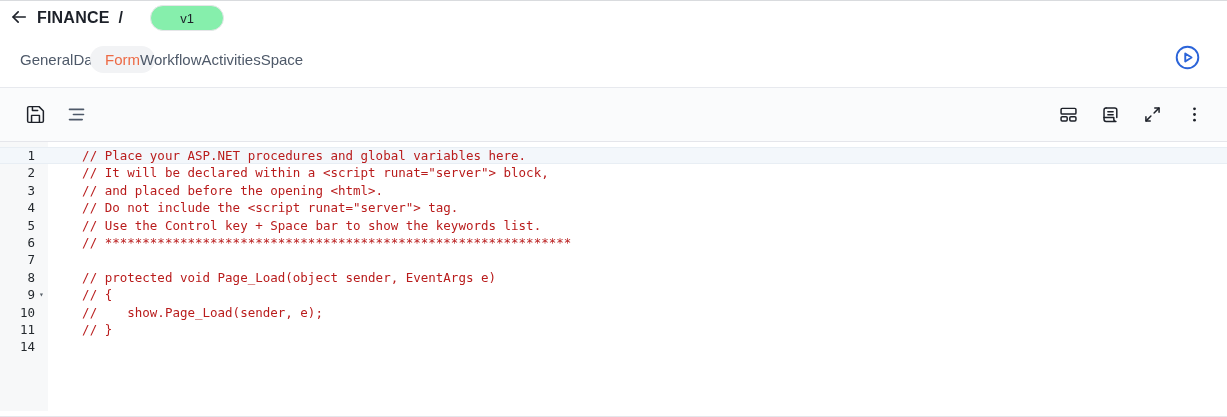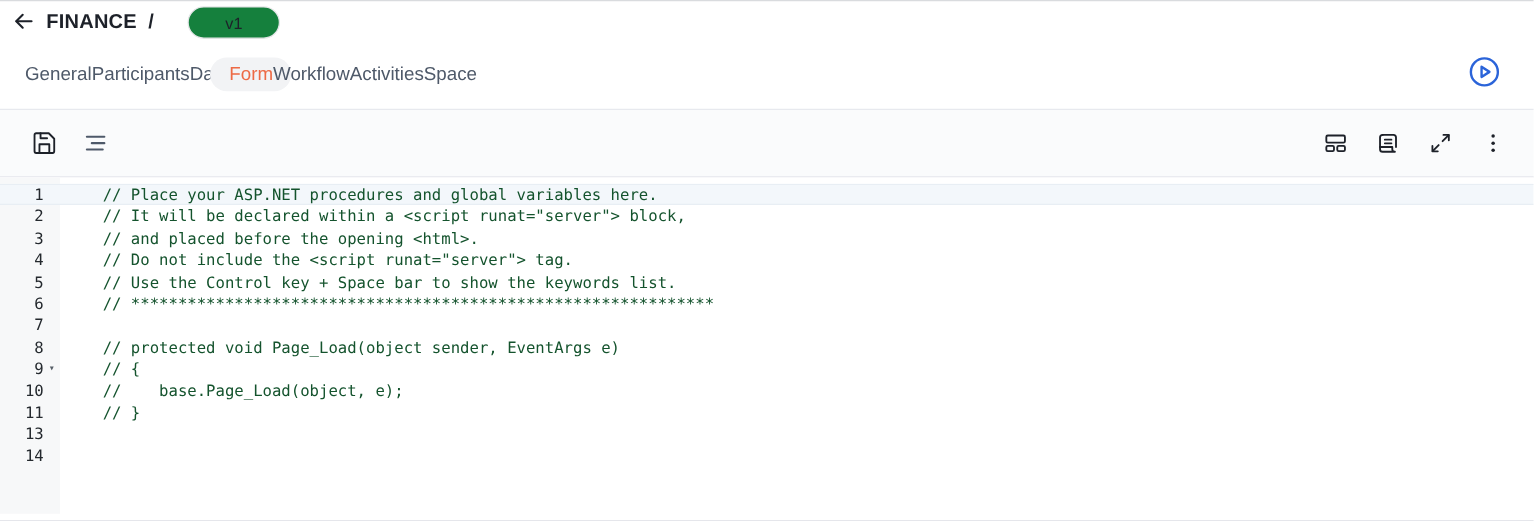--- a/index.html
+++ b/index.html
@@ -7,21 +7,21 @@
               font-family:"Liberation Sans", sans-serif; }
   .page { width:1227px; height:417px; border-top:1px solid #d9dbde; border-bottom:1px solid #e5e6eb; display:flex; flex-direction:column; background:#fff; }
 
   
   .titlebar { height:30px; display:flex; align-items:center; padding:4px 10px 0 8px; flex:0 0 auto; }
   .back-btn { width:22px; height:22px; border:none; background:none; cursor:pointer; display:flex; align-items:center; justify-content:center; }
   .crumb { display:flex; align-items:baseline; gap:9px; margin-left:7px;
            font-size:16px; font-weight:700; color:#1d2129; letter-spacing:.2px; }
   .ver-badge { margin-left:27px; min-width:74px; height:26px; border:1px solid #e5e6e8; border-radius:14px;
                display:flex; align-items:center; justify-content:center; font-size:13px; color:#1d2129;
-               background:#15803d; cursor:pointer; }
+               background:#86efac; cursor:pointer; }
 
   
   .tabbar { height:57px; display:flex; align-items:center; padding:0 26px 0 20px;
             border-bottom:1px solid #e7e9ee; flex:0 0 auto; }
   .tab-list { display:flex; align-items:center; }
   .tab { font-size:15px; color:#4e5969; padding:5px 0; border-radius:16px; cursor:pointer; white-space:nowrap; background:none; border:none; font-family:inherit; }
   .tab.active { color:#ed6a45; background:#f2f3f5; padding:5px 15px; margin:16px -15px; }
   .run-btn { margin-left:auto; width:28px; height:28px; border:none; background:none; cursor:pointer; display:flex; align-items:center; justify-content:center; }
 
   
@@ -35,21 +35,21 @@
   
   .editor { position:relative; flex:1 1 auto; background:#fff; overflow:hidden; }
   .gutter-bg { position:absolute; left:0; top:0; bottom:5px; width:48px; background:#f7f8f9; }
   .lines { position:relative; padding-top:5px; font-family:"DejaVu Sans Mono","Liberation Mono",monospace;
            font-size:12.5px; line-height:17.4px; }
   .line-row { display:flex; height:17.4px; }
   .line-row.active { background:#f3f7fb; box-shadow:0 -1px 0 #e8eef4 inset, 0 1px 0 #e8eef4 inset; }
   .gutter-cell { flex:0 0 48px; display:flex; align-items:center; }
   .ln { flex:1; text-align:right; color:#24292e; }
   .fold { flex:0 0 13px; text-align:center; font-size:8px; color:#586069; line-height:17.4px; cursor:pointer; }
-  .code-cell { flex:1; white-space:pre; color:#14532d; padding-left:4px; cursor:text; }
+  .code-cell { flex:1; white-space:pre; color:#b91c1c; padding-left:4px; cursor:text; }
 </style>
 </head>
 <body>
 
 <div class="page">
 
   <div class="titlebar">
     <button class="back-btn">
       <span>
         <svg width="20" height="20" viewBox="0 0 24 24" fill="none" stroke="#1d2129" stroke-width="2" stroke-linecap="round" stroke-linejoin="round">
@@ -64,23 +64,20 @@
     </div>
     <div class="ver-badge">v1</div>
   </div>
 
   <div class="tabbar">
     <div class="tab-list">
         <button class="tab">
     <span>General</span>
   </button>
         <button class="tab">
-    <span>Participants</span>
-  </button>
-        <button class="tab">
     <span>Data</span>
   </button>
         <button class="tab active">
     <span>Form</span>
   </button>
         <button class="tab">
     <span>Workflow</span>
   </button>
         <button class="tab">
     <span>Activities</span>
@@ -227,39 +224,32 @@
       <span class="ln">9</span>
       <span class="fold">▾</span>
     </div>
     <div class="code-cell">    // {</div>
   </div>
         <div class="line-row">
     <div class="gutter-cell">
       <span class="ln">10</span>
       <span class="fold"></span>
     </div>
-    <div class="code-cell">    //    base.Page_Load(object, e);</div>
+    <div class="code-cell">    //    show.Page_Load(sender, e);</div>
   </div>
         <div class="line-row">
     <div class="gutter-cell">
       <span class="ln">11</span>
       <span class="fold"></span>
     </div>
     <div class="code-cell">    // }</div>
   </div>
         <div class="line-row">
     <div class="gutter-cell">
-      <span class="ln">13</span>
+      <span class="ln">14</span>
       <span class="fold"></span>
     </div>
     <div class="code-cell"></div>
   </div>
-        <div class="line-row">
-    <div class="gutter-cell">
-      <span class="ln">14</span>
-      <span class="fold"></span>
-    </div>
-    <div class="code-cell"></div>
-  </div>
       </div>
   </div>
 
 </div>
 
 </body></html>

